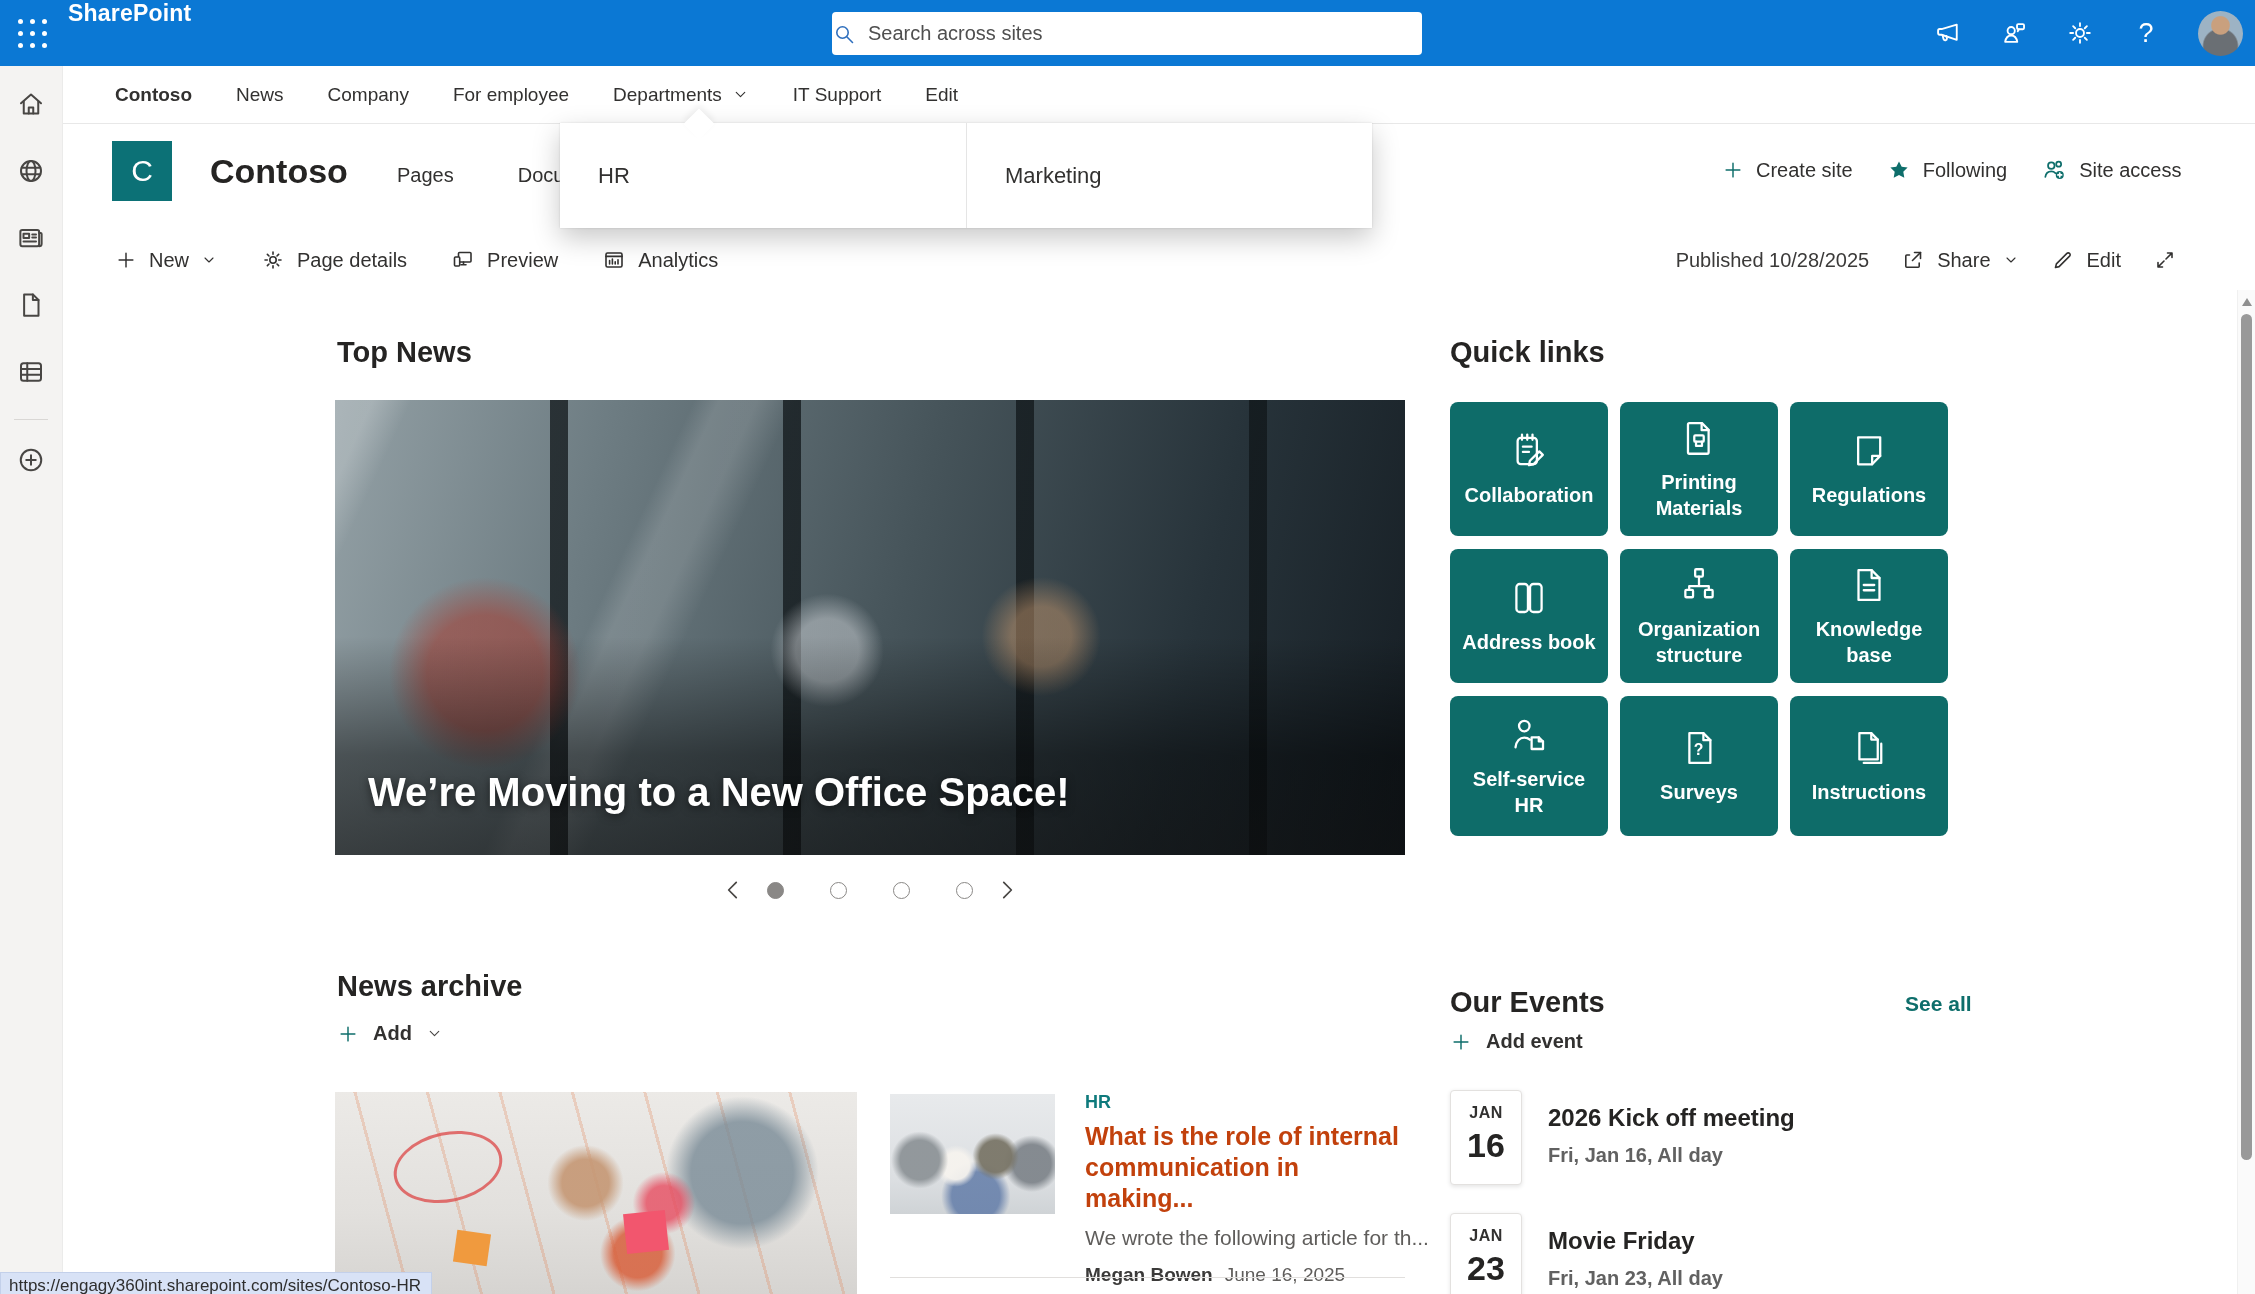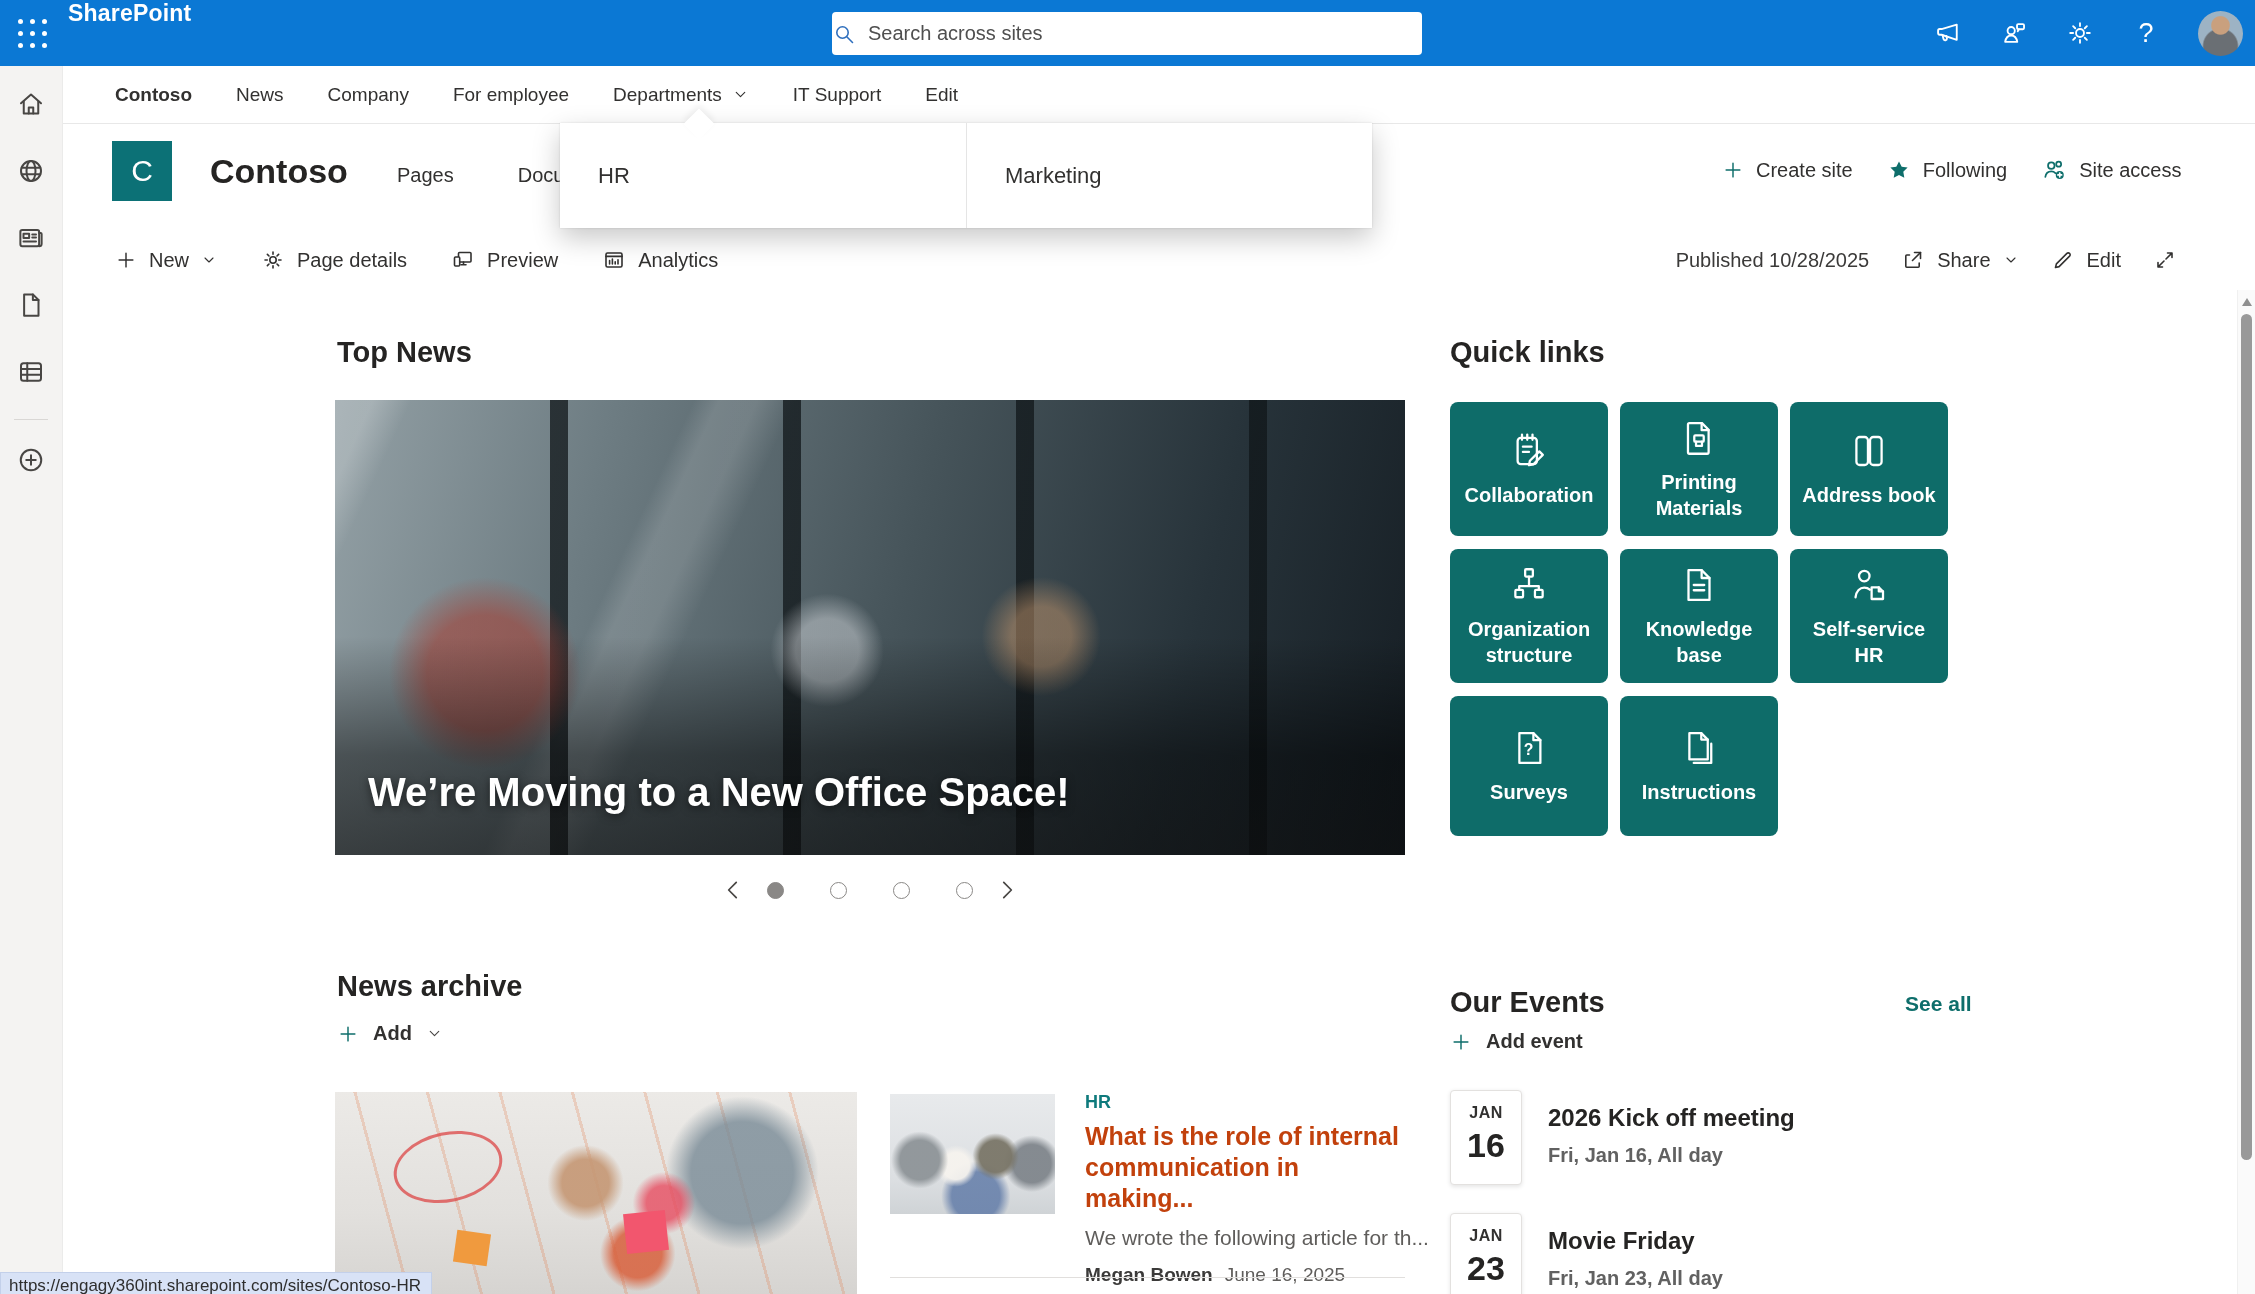--- a/index.html
+++ b/index.html
@@ -405,20 +405,27 @@
         <svg class="ic" viewBox="0 0 24 24" style="stroke-width:1.3">
           <path d="M6.5 3.5h7.2l3.8 3.8v12.9a.8.8 0 0 1-.8.8H6.5a.8.8 0 0 1-.8-.8V4.3a.8.8 0 0 1 .8-.8z"></path>
           <path d="M13.5 3.5v4h4"></path>
           <rect x="9.3" y="10.5" width="5.4" height="3.6" rx=".6"></rect>
           <path d="M10.3 14.1v2.4h3.4v-2.4"></path>
         </svg>
         <span class="tlabel">Printing Materials</span>
       </div>
       <div class="tile">
         <svg class="ic" viewBox="0 0 24 24" style="stroke-width:1.3">
+          <path d="M5.8 4.2h12.6v10.6l-4.6 4.8H5.8z"></path>
+          <path d="M18.4 14.8h-4.6v4.8"></path>
+        </svg>
+        <span class="tlabel">Regulations</span>
+      </div>
+      <div class="tile">
+        <svg class="ic" viewBox="0 0 24 24" style="stroke-width:1.3">
           <rect x="4.8" y="4" width="6.6" height="16" rx="1.9"></rect>
           <rect x="12.6" y="4" width="6.6" height="16" rx="1.9"></rect>
         </svg>
         <span class="tlabel">Address book</span>
       </div>
       <div class="tile">
         <svg class="ic" viewBox="0 0 24 24" style="stroke-width:1.3">
           <rect x="9.8" y="3" width="4.4" height="4.2" rx=".6"></rect>
           <rect x="4.2" y="14.8" width="4.4" height="4.2" rx=".6"></rect>
           <rect x="15.4" y="14.8" width="4.4" height="4.2" rx=".6"></rect>

